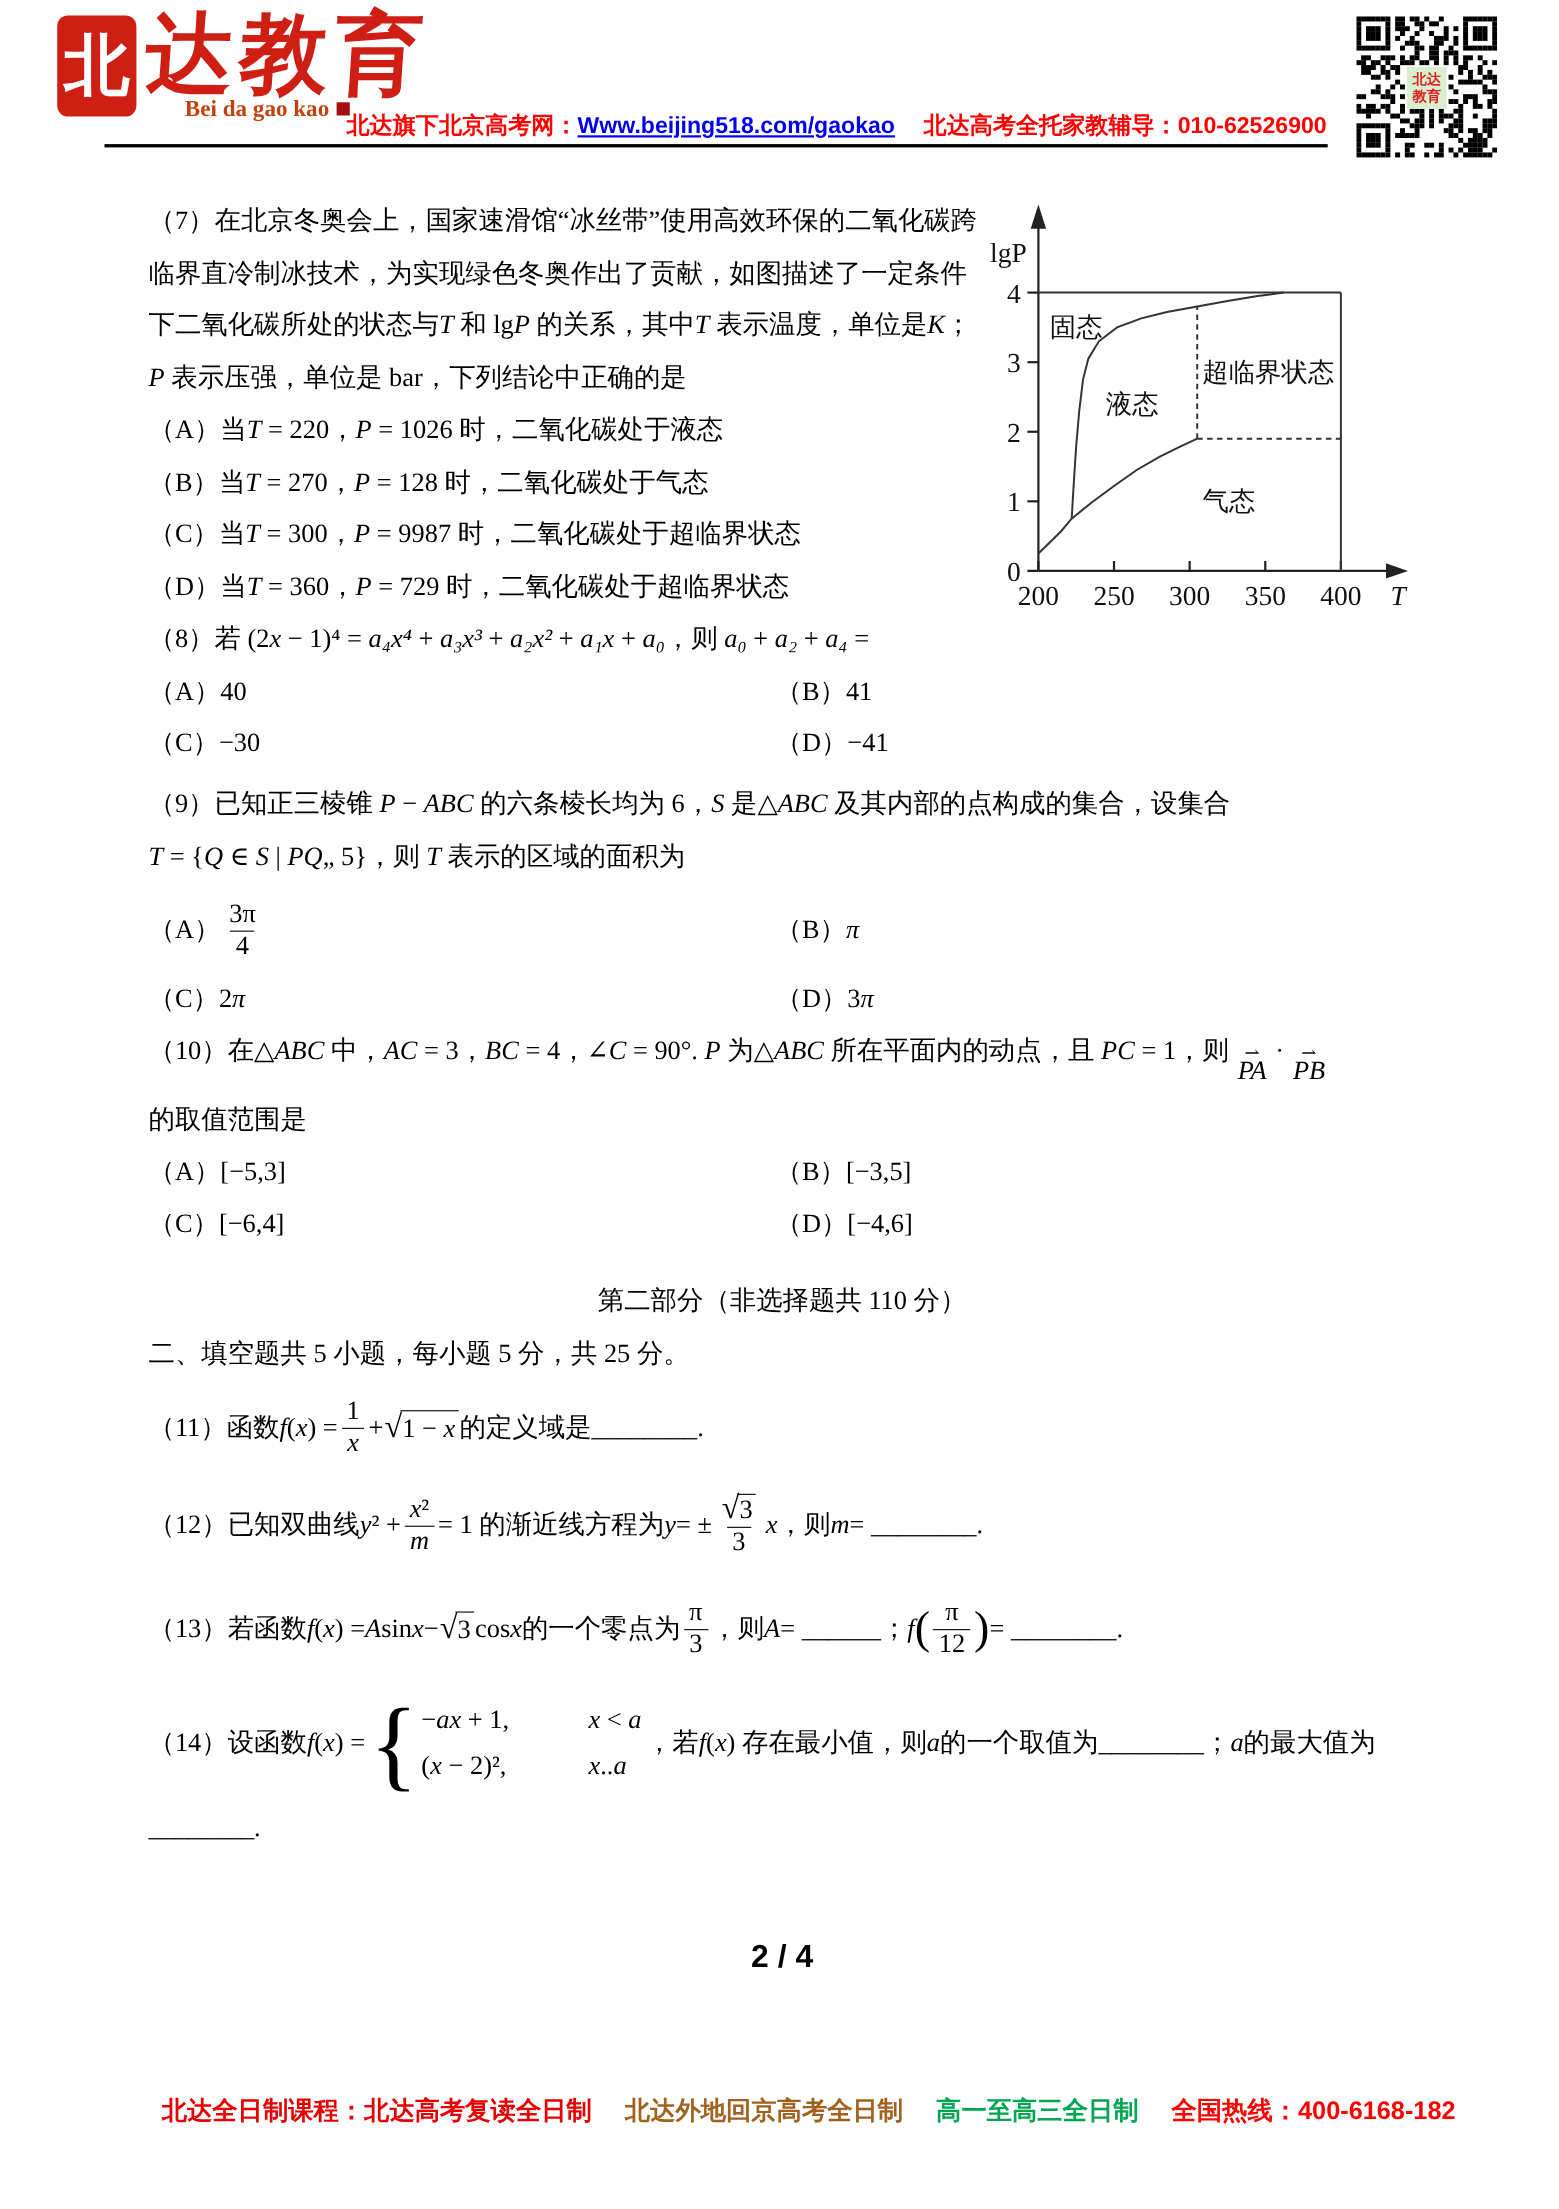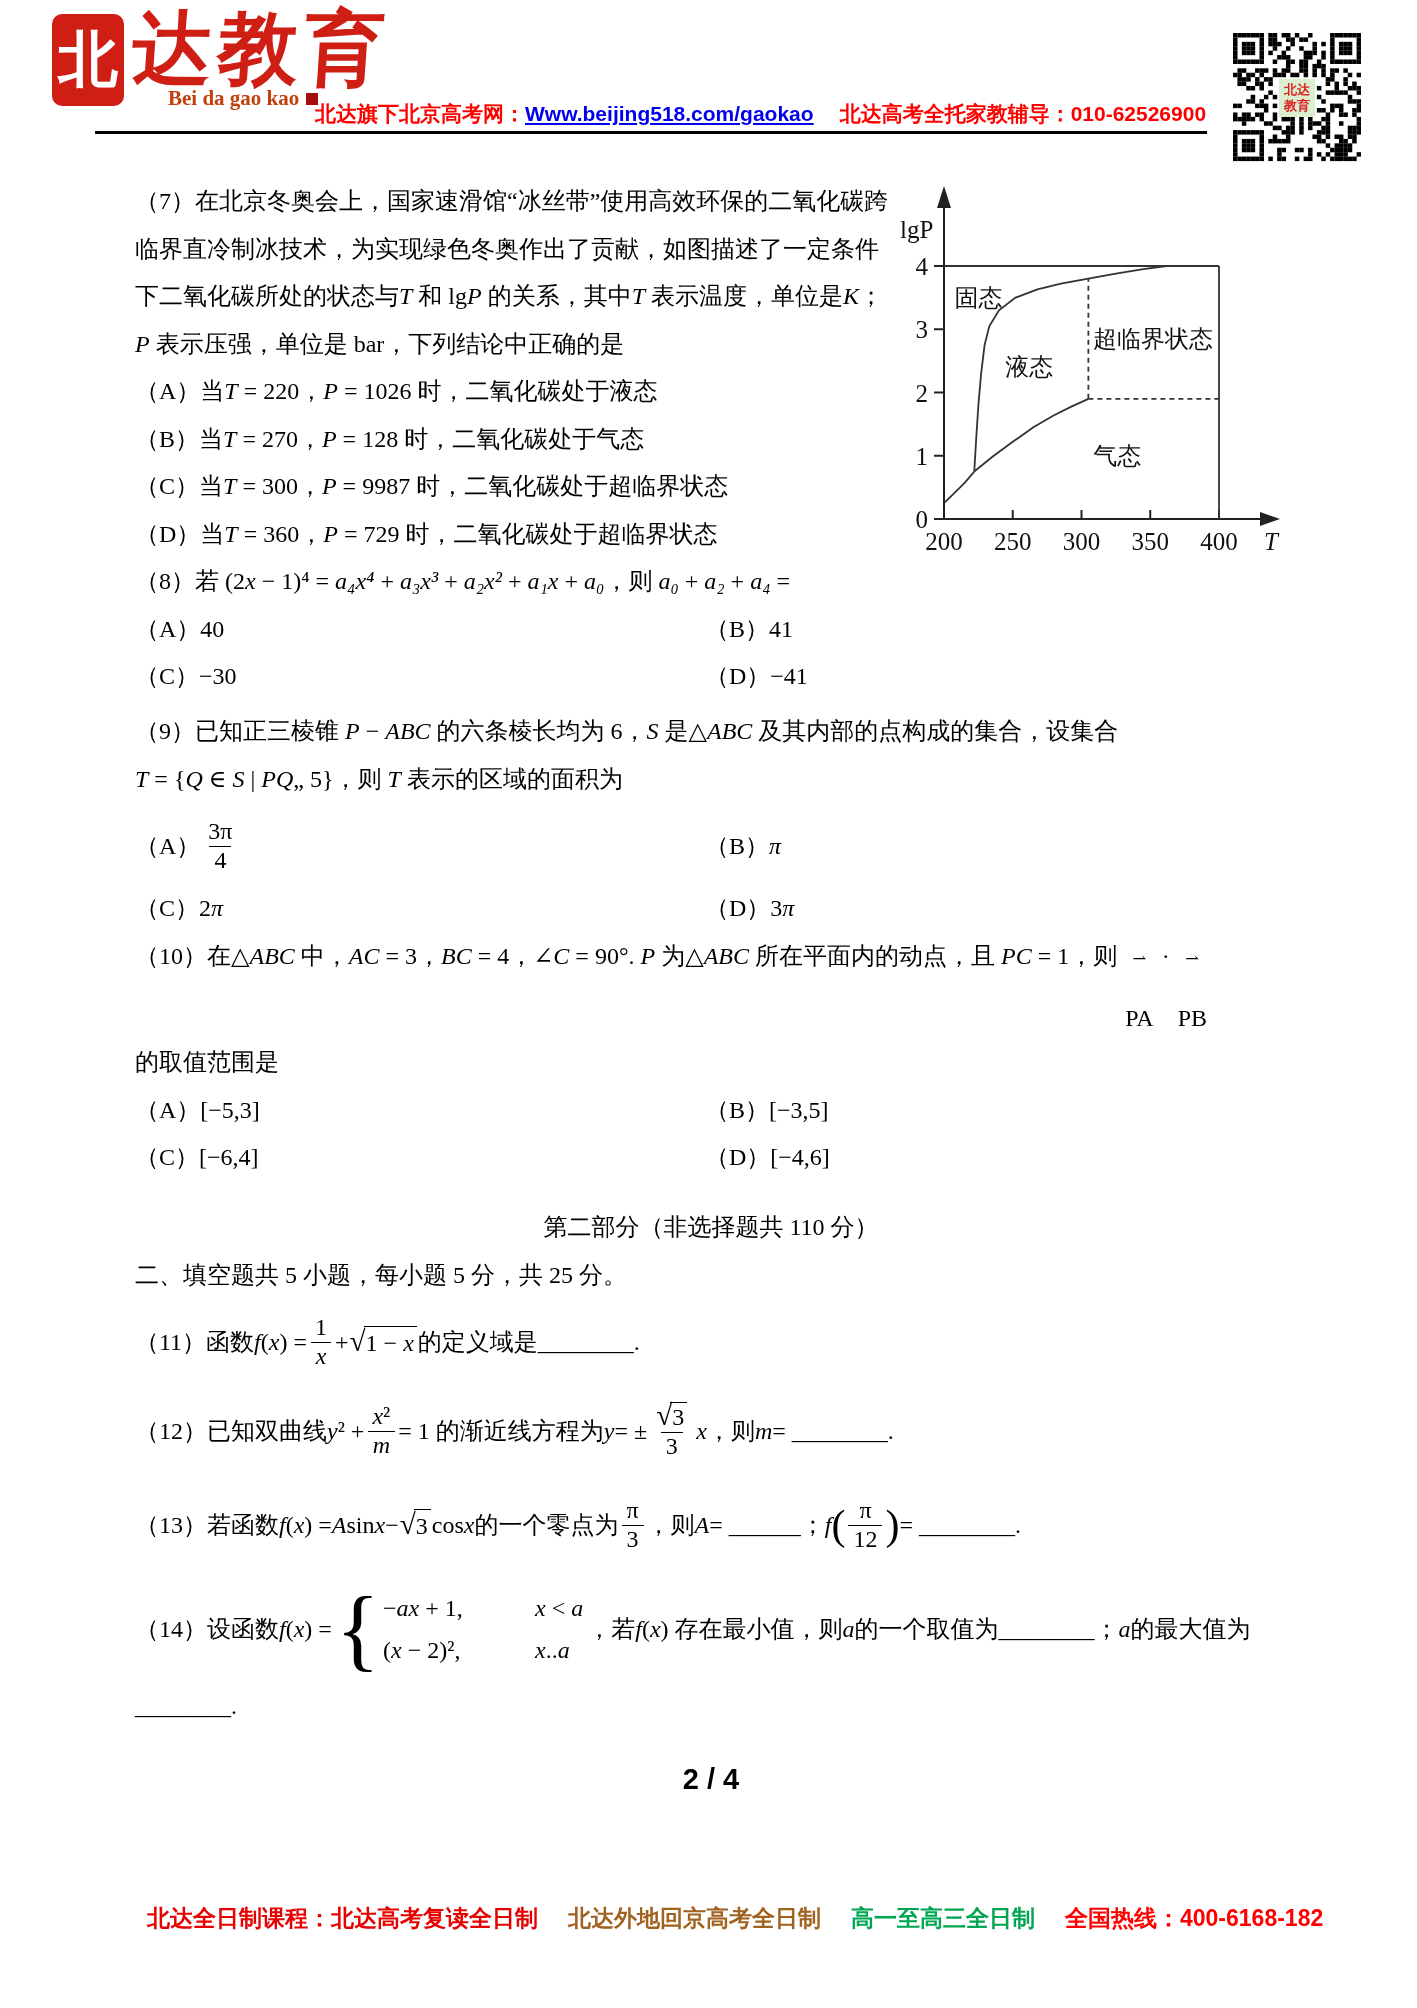--- a/index.html
+++ b/index.html
@@ -15,21 +15,21 @@
         letter-spacing:6px;transform:skewX(-4deg);font-family:"Liberation Serif",serif;}
   .tagline{position:absolute;left:168px;top:86px;font-size:21px;font-weight:bold;color:#c2410c;
         font-family:"Liberation Serif",serif;}
   .tagline .sq{display:inline-block;width:12px;height:12px;background:#a50e0e;margin-left:7px;}
   .promo{position:absolute;left:315px;top:100px;font-size:21px;font-weight:bold;white-space:nowrap;
         font-family:"Liberation Sans","DejaVu Sans",sans-serif;}
   .promo .red{color:#ff0000;}
   .promo .gap{margin-left:26px;}
   .promo a{color:#0000ee;text-decoration:underline;cursor:pointer;}
   .hrule{position:absolute;left:95px;top:131px;width:1112px;height:3px;background:#000;}
-  .qr{position:absolute;left:1233px;top:31px;width:128px;height:132px;}
+  .qr{position:absolute;left:1233px;top:13px;width:128px;height:132px;}
   .qr svg{width:128px;height:132px;display:block;}
   .qrlabel{position:absolute;left:46px;top:48px;width:36px;height:38px;background:#d9efcf;
         color:#d22;font-size:13px;line-height:1.25;text-align:center;font-weight:bold;
         display:flex;align-items:center;justify-content:center;flex-wrap:wrap;word-break:break-all;}
 
   
   #doc{position:absolute;top:186px;left:135px;right:130px;}
   .ln{font-size:24px;line-height:30px;margin-bottom:17.5px;white-space:nowrap;}
   .mt6{margin-top:6px}.mt15{margin-top:15px}.mt25{margin-top:25px}.mt40{margin-top:40px}
   .sec{text-align:center;}
@@ -43,21 +43,21 @@
   .bp{font-size:42px;font-weight:300;line-height:1;}
   .frac{display:inline-flex;flex-direction:column;align-items:center;vertical-align:middle;
         line-height:1.15;margin:0 3px;}
   .frac .num{padding:0 5px;}
   .frac .den{border-top:1.6px solid #000;padding:0 5px;}
   .sqrt{display:inline-flex;align-items:baseline;margin:0 1px;}
   .sqrt .rad{font-size:1.22em;line-height:0.8;margin-right:-2px;}
   .sqrt .radbody{border-top:1.7px solid #000;padding:1px 3px 0 2px;}
   .vecwrap{display:inline-flex;flex-direction:column;align-items:center;line-height:0.95;margin:0 2px;}
   .vecarrow{font-size:0.7em;height:0.8em;}
-  .vecbase{margin-top:43px;}
+  .vecbase{font-style:italic;}
   .cases{display:inline-flex;align-items:center;margin:0 4px;}
   .brace{font-size:92px;line-height:80px;font-weight:300;margin-right:3px;}
   .caserows{display:inline-flex;flex-direction:column;gap:12px;}
   .caserow{display:flex;}
   .caseL{width:152px;}
 
   
   .chart{position:absolute;left:872px;top:146px;width:432px;height:416px;}
   #chartsvg text{font-family:"Liberation Serif","DejaVu Serif",serif;font-size:25px;fill:#111;}
   #chartsvg .rlabel{font-size:24px;}

